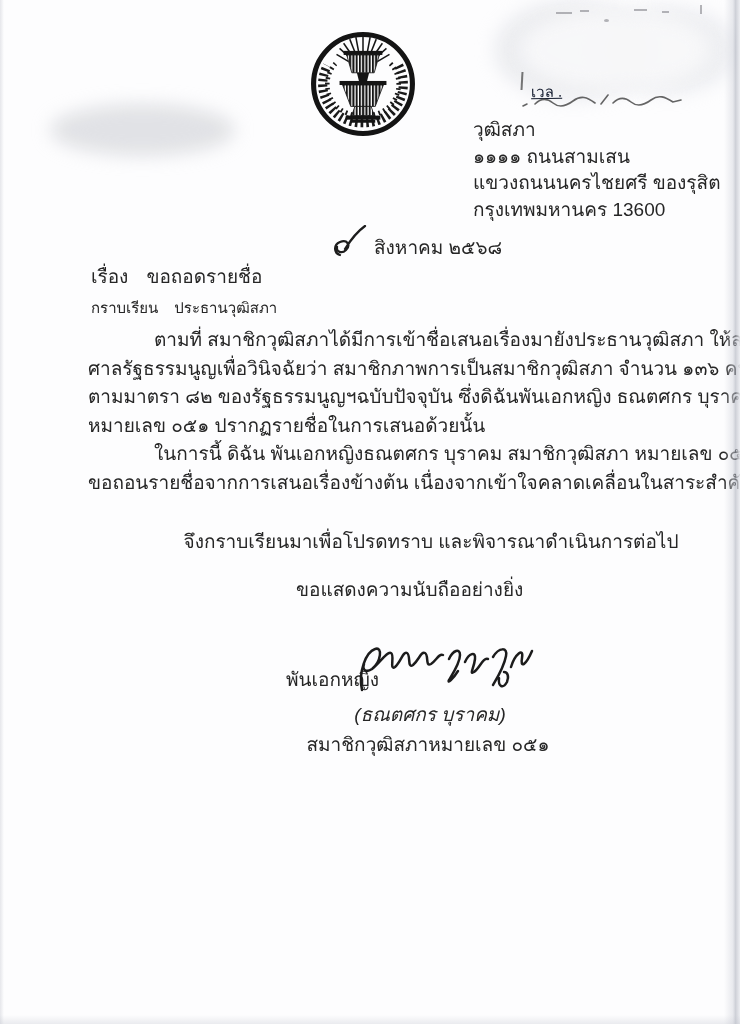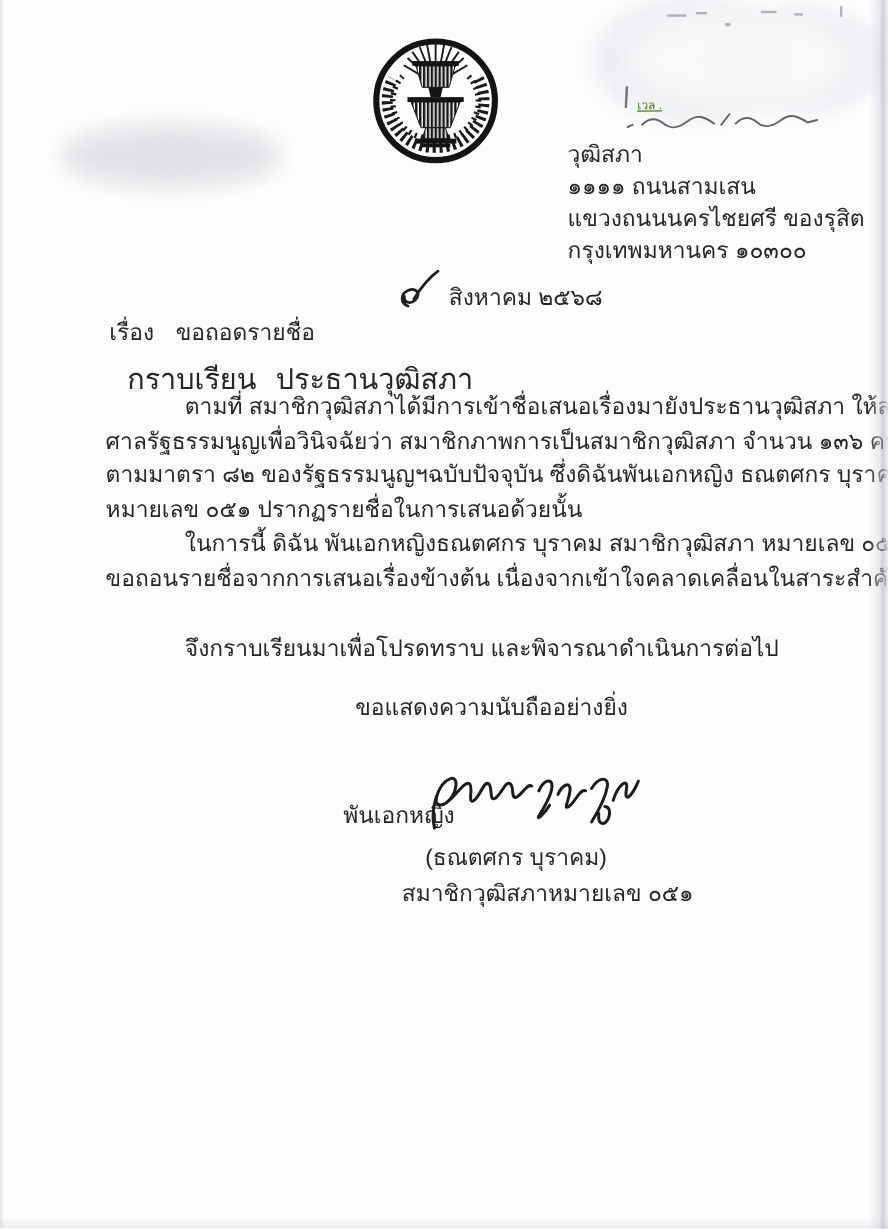--- a/index.html
+++ b/index.html
@@ -19,41 +19,41 @@
   .blob{position:absolute;border-radius:50%;filter:blur(9px);}
   .blob-left{left:50px;top:104px;width:185px;height:52px;background:rgba(202,204,210,.55);}
   .blob-right-a{left:494px;top:0px;width:160px;height:100px;background:rgba(219,221,228,.50);}
   .blob-right-b{left:598px;top:6px;width:140px;height:88px;background:rgba(219,221,228,.45);}
   .blob-right-core{left:520px;top:10px;width:190px;height:80px;background:rgba(248,248,250,.9);}
   .remnant{position:absolute;background:#8d8d93;opacity:.65;}
   
   .emblem{position:absolute;left:310px;top:31px;width:106px;height:106px;}
   .addr{position:absolute;left:473px;top:117px;font-size:19px;line-height:26.5px;white-space:nowrap;}
   
-  .time-label{position:absolute;left:531px;top:80px;font-size:10px;color:#4d7c0f;transform:rotate(-1deg);text-decoration:underline;}
+  .time-label{position:absolute;left:531px;top:80px;font-size:15px;color:#0f172a;transform:rotate(-1deg);text-decoration:underline;}
   .tick-mark{position:absolute;left:521px;top:72px;width:2px;height:18px;background:#555;opacity:.8;transform:rotate(3deg);}
   .scrawl{position:absolute;left:521px;top:94px;width:164px;height:16px;}
   
   .dateline{position:absolute;left:332px;top:221px;height:44px;}
   .date-day{position:absolute;left:0;top:4px;width:36px;height:40px;}
   .date-text{position:absolute;left:42px;top:11px;font-size:19px;white-space:nowrap;}
   .subject{position:absolute;left:91px;top:261px;font-size:19px;white-space:nowrap;}
   .subject .gap{display:inline-block;width:18px;}
-  .salute{position:absolute;left:106px;top:296px;font-size:24px;white-space:nowrap;}
+  .salute{position:absolute;left:91px;top:296px;font-size:15px;white-space:nowrap;}
   .salute .gap{display:inline-block;width:16px;}
   .para{position:absolute;left:88px;width:620px;font-size:19px;line-height:28.6px;}
   .para div{white-space:nowrap;}
   .para .indent{padding-left:66px;}
-  .p1{top:326px;} .p2{top:440px;} .p3{top:528px;}
+  .p1{top:326px;} .p2{top:440px;} .p3{top:528px;text-align:center;}
   
   .compliment{position:absolute;left:296px;top:574px;font-size:19px;white-space:nowrap;}
   .rank{position:absolute;left:286px;top:664px;font-size:19px;white-space:nowrap;}
   .sig{position:absolute;left:352px;top:636px;width:182px;height:66px;}
-  .sig-name{position:absolute;left:335px;top:699px;width:190px;text-align:center;font-size:19px;white-space:nowrap;}
-  .sig-pos{position:absolute;left:278px;top:729px;width:300px;text-align:right;font-size:19px;white-space:nowrap;}
+  .sig-name{position:absolute;left:335px;top:699px;width:190px;text-align:center;font-size:19px;white-space:nowrap;font-style:italic;}
+  .sig-pos{position:absolute;left:278px;top:729px;width:300px;text-align:center;font-size:19px;white-space:nowrap;}
 </style>
 </head>
 <body>
 
 <div class="page">
 
   <div class="blob blob-left"></div>
   <div class="blob blob-right-a"></div>
   <div class="blob blob-right-b"></div>
   <div class="blob blob-right-core"></div>
@@ -101,21 +101,21 @@
     <path d="M32,53 L72,53 L64,74 L40,74 Z" fill="url(#flute)" stroke="#161616" stroke-width="0.8"></path>
     <path d="M44,74 L60,74 L63,83 L41,83 Z" fill="url(#flute)" stroke="#161616" stroke-width="0.8"></path>
     <rect x="35" y="83" width="34" height="4" fill="#141414"></rect>
     <rect x="40" y="87" width="24" height="3" fill="#141414"></rect>
   </svg>
 
   <div class="addr">
     <div>วุฒิสภา</div>
     <div>๑๑๑๑ ถนนสามเสน</div>
     <div>แขวงถนนนครไชยศรี ของรุสิต</div>
-    <div>กรุงเทพมหานคร ๑๐๓๐๐</div>
+    <div>กรุงเทพมหานคร 13600</div>
   </div>
 
   <div class="tick-mark"></div>
   <div class="time-label">เวล .</div>
   <svg class="scrawl" viewBox="0 0 164 16" aria-hidden="true">
     <path d="M2,12 l4,-2 M14,10 C20,4 26,4 32,9 S44,13 52,7 S66,3 74,9 M80,10 l7,-9 M92,9 C98,3 104,3 110,8 S122,12 130,6 S144,3 152,8 l8,-2" fill="none" stroke="#4a4a4a" stroke-width="1.6" stroke-linecap="round" opacity="0.85"></path>
   </svg>
 
   <div class="dateline">
     <svg class="date-day" viewBox="0 0 36 40" aria-hidden="true">

